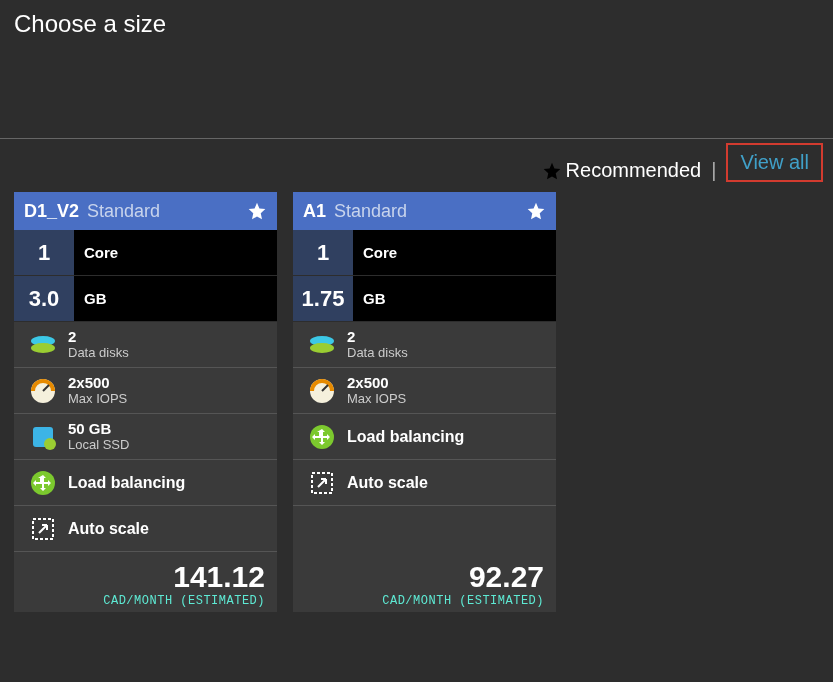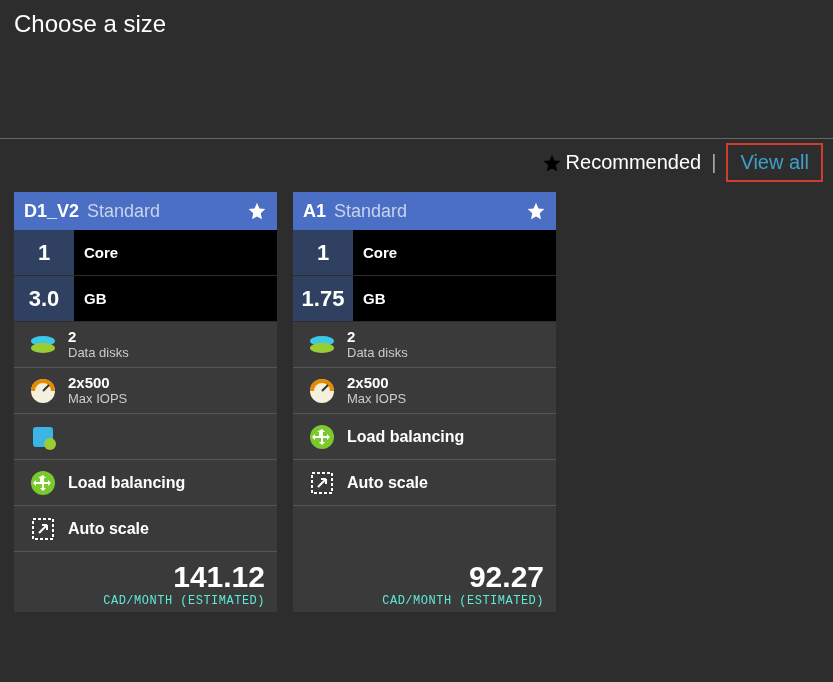--- a/index.html
+++ b/index.html
@@ -25,21 +25,21 @@
     font-weight: 600;
     margin-top: 2px;
   }
   .divider-line {
     border-top: 1px solid #666;
     margin-top: 100px;
   }
   .filter-row {
     display: flex;
     justify-content: flex-end;
-    align-items: center;
+    align-items: flex-end;
     padding: 4px 10px 0 0;
     gap: 10px;
     font-size: 20px;
   }
   .recommended {
     display: flex;
     align-items: center;
     gap: 4px;
     color: #fff;
   }
@@ -232,20 +232,24 @@
         <span class="feat-sub">Max IOPS</span>
       </div>
     </div>
     <div class="feat-row">
       <div class="feat-ic">
         <svg width="26" height="26" viewBox="0 0 26 26">
             <rect x="3" y="3" width="20" height="20" rx="3" fill="#3cb4e6"></rect>
             <circle cx="20" cy="20" r="6" fill="#9acd32"></circle>
           </svg>
       </div>
+      <div class="feat-txt">
+        <span class="feat-val">50 GB</span>
+        <span class="feat-sub">Local SSD</span>
+      </div>
     </div>
     <div class="feat-row">
       <div class="feat-ic">
         <svg width="28" height="28" viewBox="0 0 28 28">
             <circle cx="14" cy="14" r="12" fill="#7cc92e"></circle>
             <path d="M14 6l3 3h-2v4h4v-2l3 3-3 3v-2h-4v4h2l-3 3-3-3h2v-4H7v2l-3-3 3-3v2h4V9h-2z" fill="#fff"></path>
           </svg>
       </div>
       <div class="feat-txt">
         <span class="feat-single">Load balancing</span>

